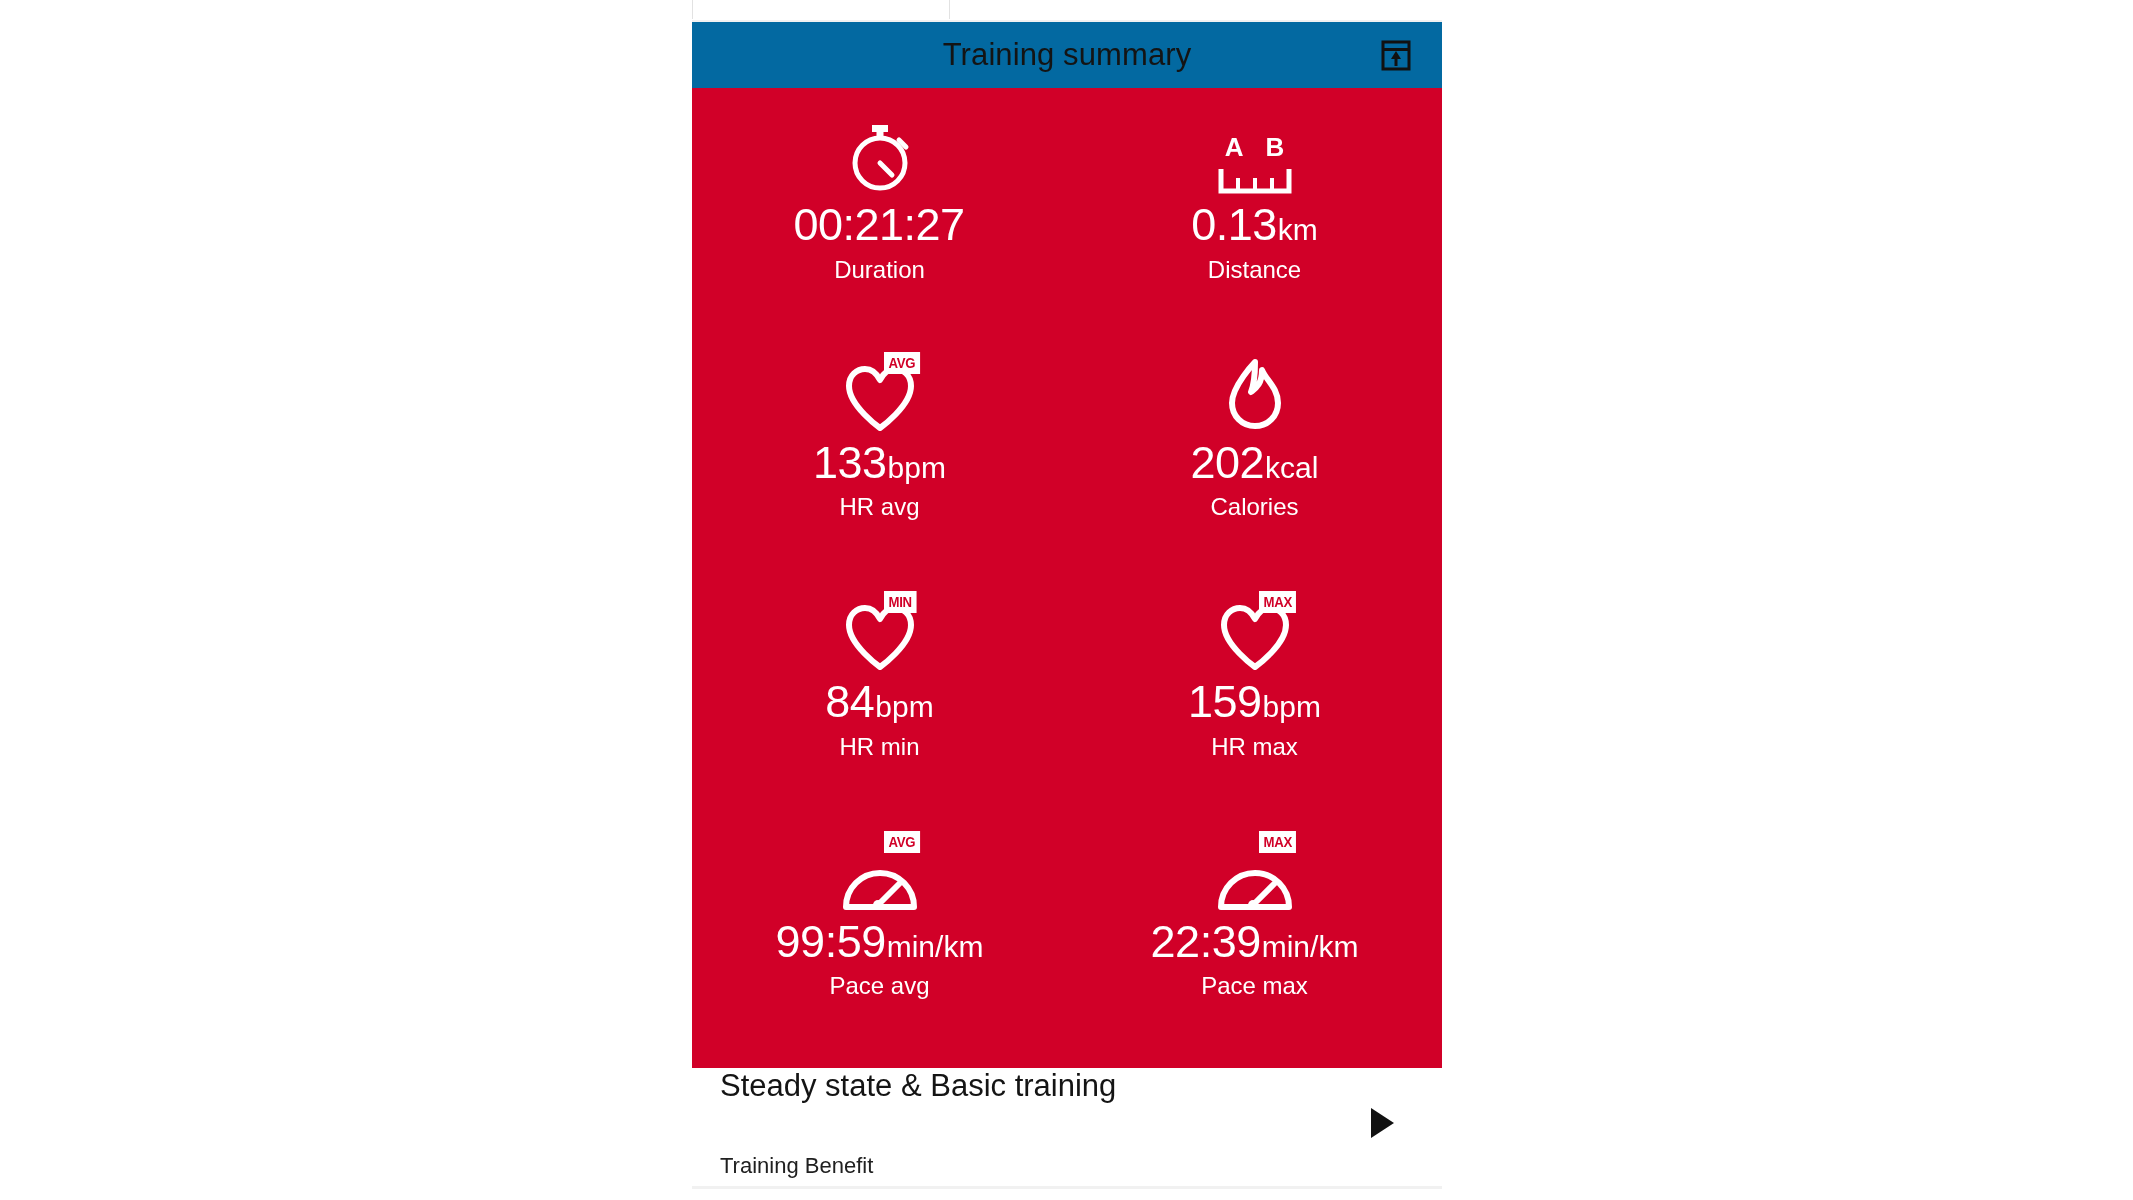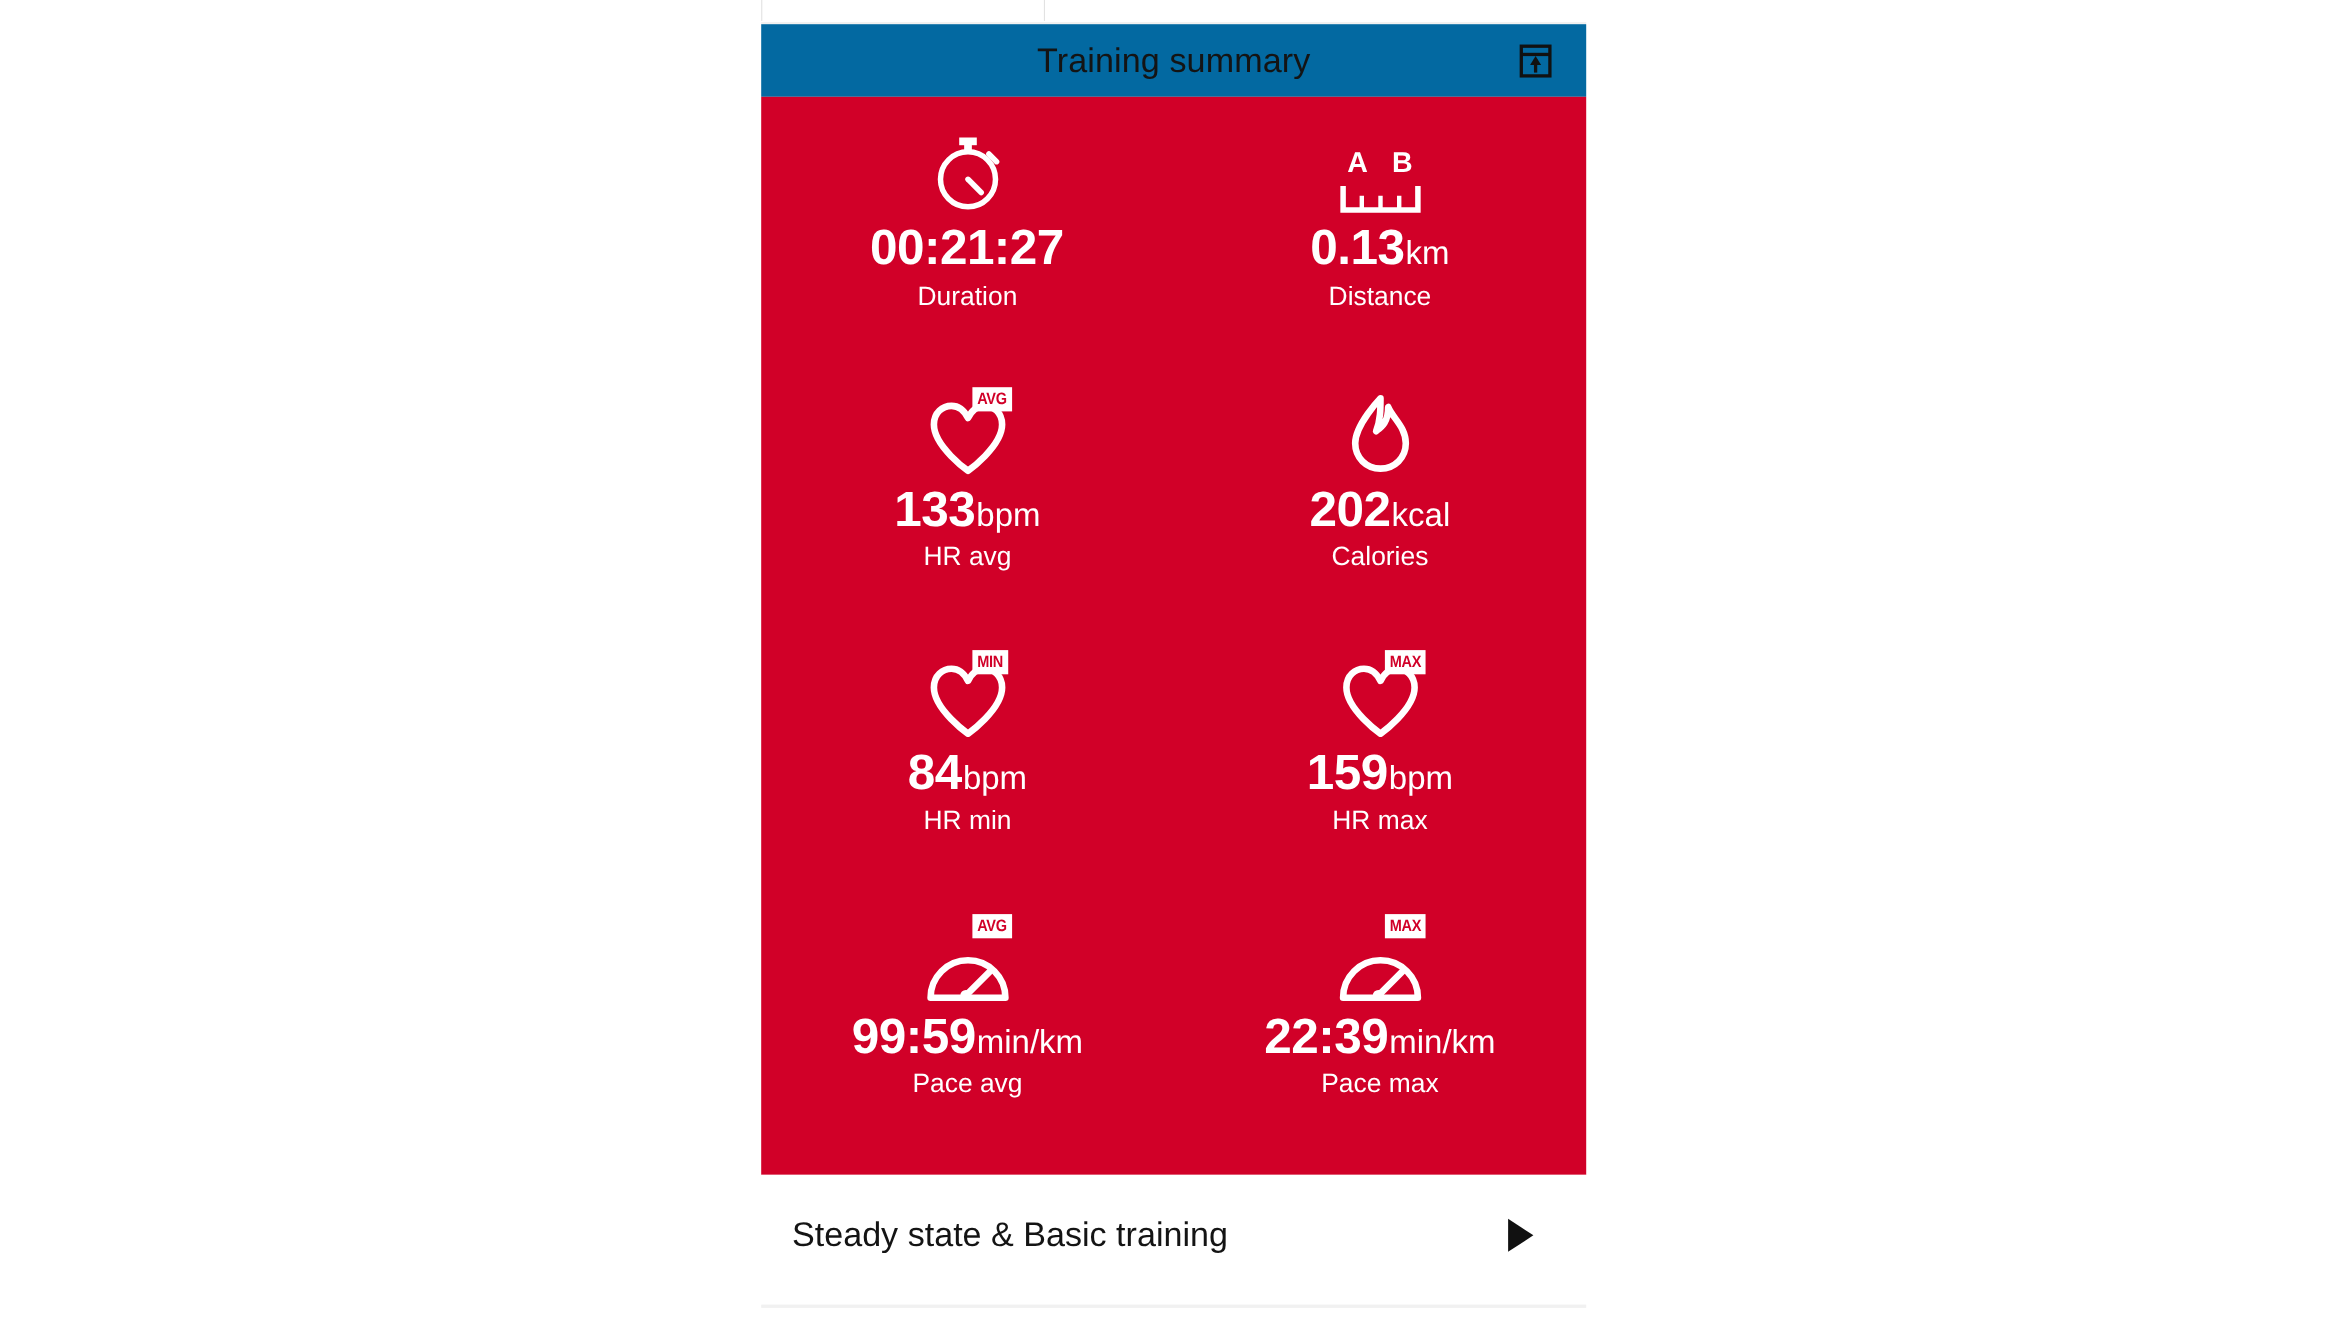--- a/index.html
+++ b/index.html
@@ -137,21 +137,21 @@
   }
 
   .value-line {
     display: flex;
     align-items: baseline;
     justify-content: center;
     color: #ffffff;
   }
   .value {
     font-size: 45px;
-    font-weight: 700;
+    font-weight: 400;
     line-height: 1.02;
     letter-spacing: -0.5px;
   }
   .unit {
     font-size: 30px;
     font-weight: 400;
     line-height: 1;
     margin-left: 1px;
   }
   .label {
@@ -378,20 +378,21 @@
         </div>
         <div class="label">Pace max</div>
       </div>
 
     </div>
   </div>
 
   <div class="benefit">
     <div class="benefit-text">
       <div class="benefit-title">Steady state &amp; Basic training</div>
+      <div class="benefit-sub">Training Benefit</div>
     </div>
     <div class="play-icon">
       <svg width="30" height="34" viewBox="0 0 30 34">
         <polygon points="4,2 27,17 4,32" fill="#111111"></polygon>
       </svg>
     </div>
   </div>
 
   <div class="bottom-div"></div>
 

